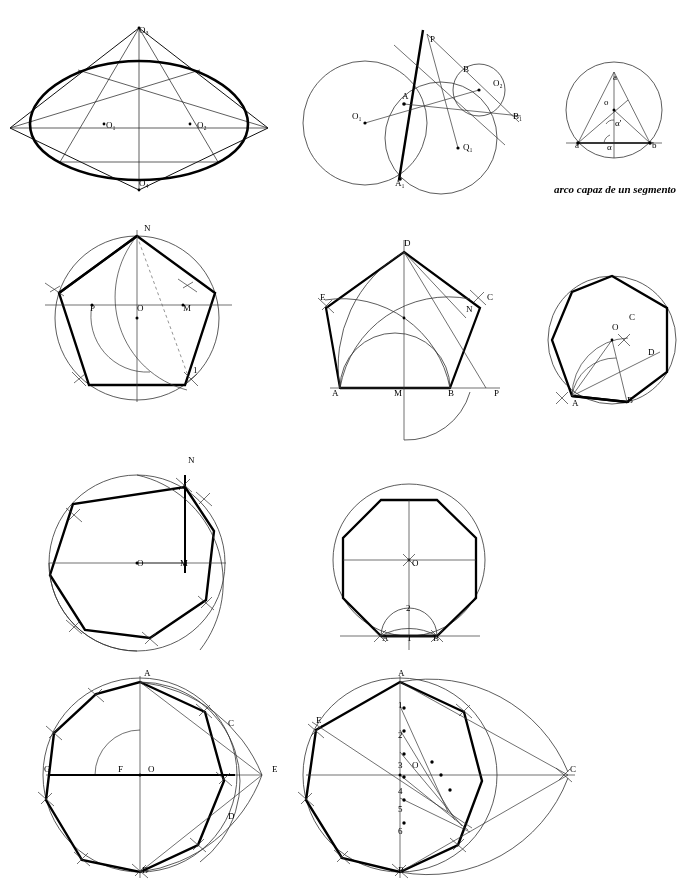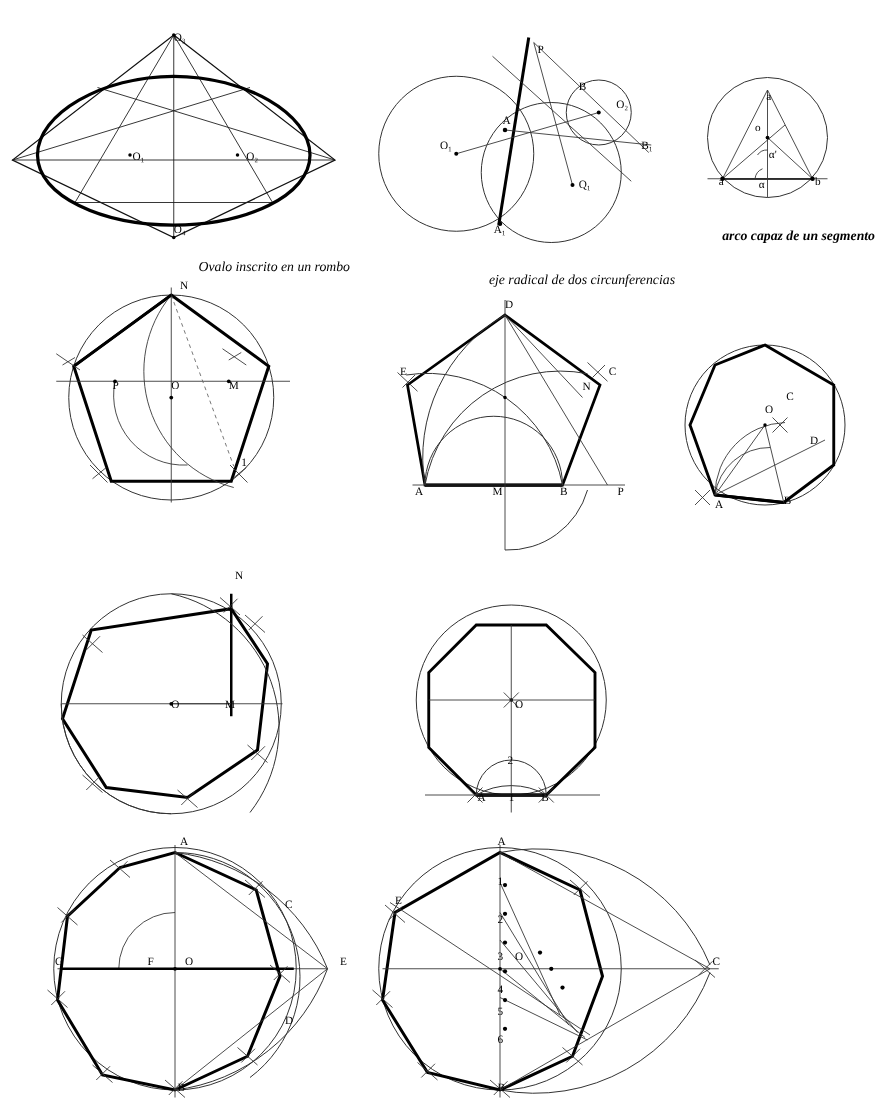--- a/index.html
+++ b/index.html
@@ -1,20 +1,20 @@
 <!DOCTYPE html>
 <html><head>
 <meta charset="utf-8">
 <style>
   html,body{margin:0;padding:0;background:#ffffff;}
   body{width:700px;height:883px;position:relative;overflow:hidden;
        font-family:"Liberation Serif", serif;color:#000;}
   .sheet{position:absolute;left:0;top:0;width:700px;height:883px;}
   svg{display:block;}
-  .cap{position:absolute;font-style:italic;font-size:11px;text-align:right;line-height:1.25;}
+  .cap{position:absolute;font-style:italic;font-size:11px;text-align:center;line-height:1.25;}
   .cap.bold{font-weight:bold;font-style:italic;font-size:11px;}
   text{font-family:"Liberation Serif", serif;}
 </style>
 </head>
 <body>
 
 <div class="sheet">
 
 <svg width="700" height="883" viewBox="0 0 700 883">
   <g fill="none" stroke="#1a1a1a" stroke-width="0.7">
@@ -286,17 +286,15 @@
         <text x="398" y="768" font-size="9">3</text>
         <text x="412" y="768" font-size="9">O</text>
         <text x="398" y="794" font-size="9">4</text>
         <text x="398" y="812" font-size="9">5</text>
         <text x="398" y="834" font-size="9">6</text>
         <text x="570" y="772" font-size="9">C</text>
         <text x="398" y="873" font-size="9">B</text>
       </g>
 </svg>
 
-<div class="cap" style="left:60px;top:208px;width:220px;">Ovalo inscrito en un rombo</div>
-<div class="cap" style="left:300px;top:218px;width:240px;">eje radical de dos circunferencias</div>
 <div class="cap bold" style="left:530px;top:183px;width:170px;">arco capaz de un segmento</div>
 
 </div>
 
 </body></html>

